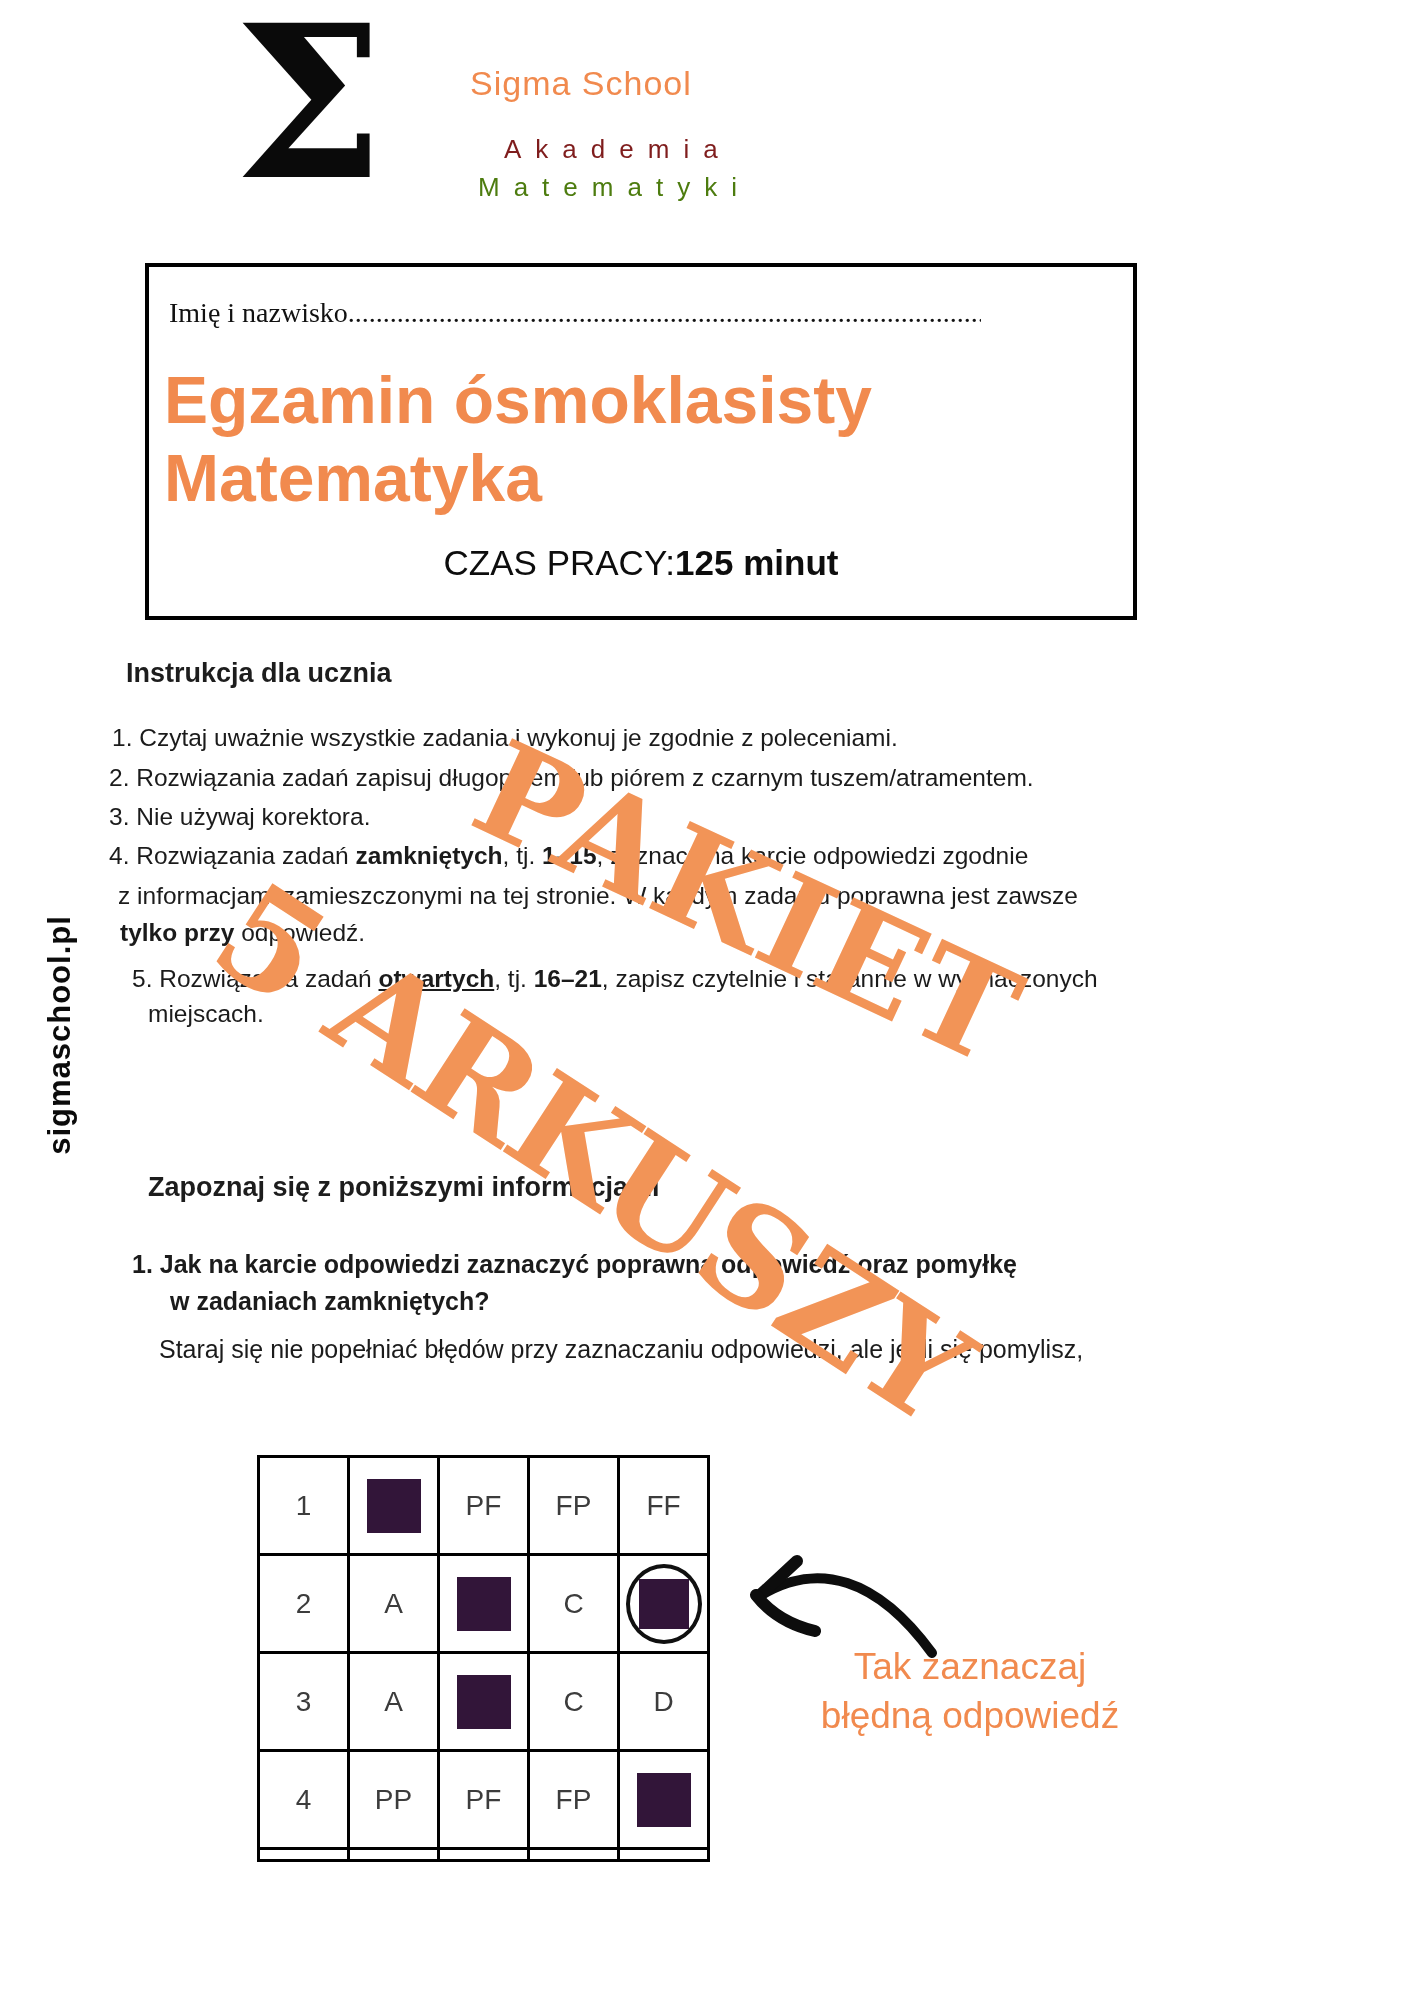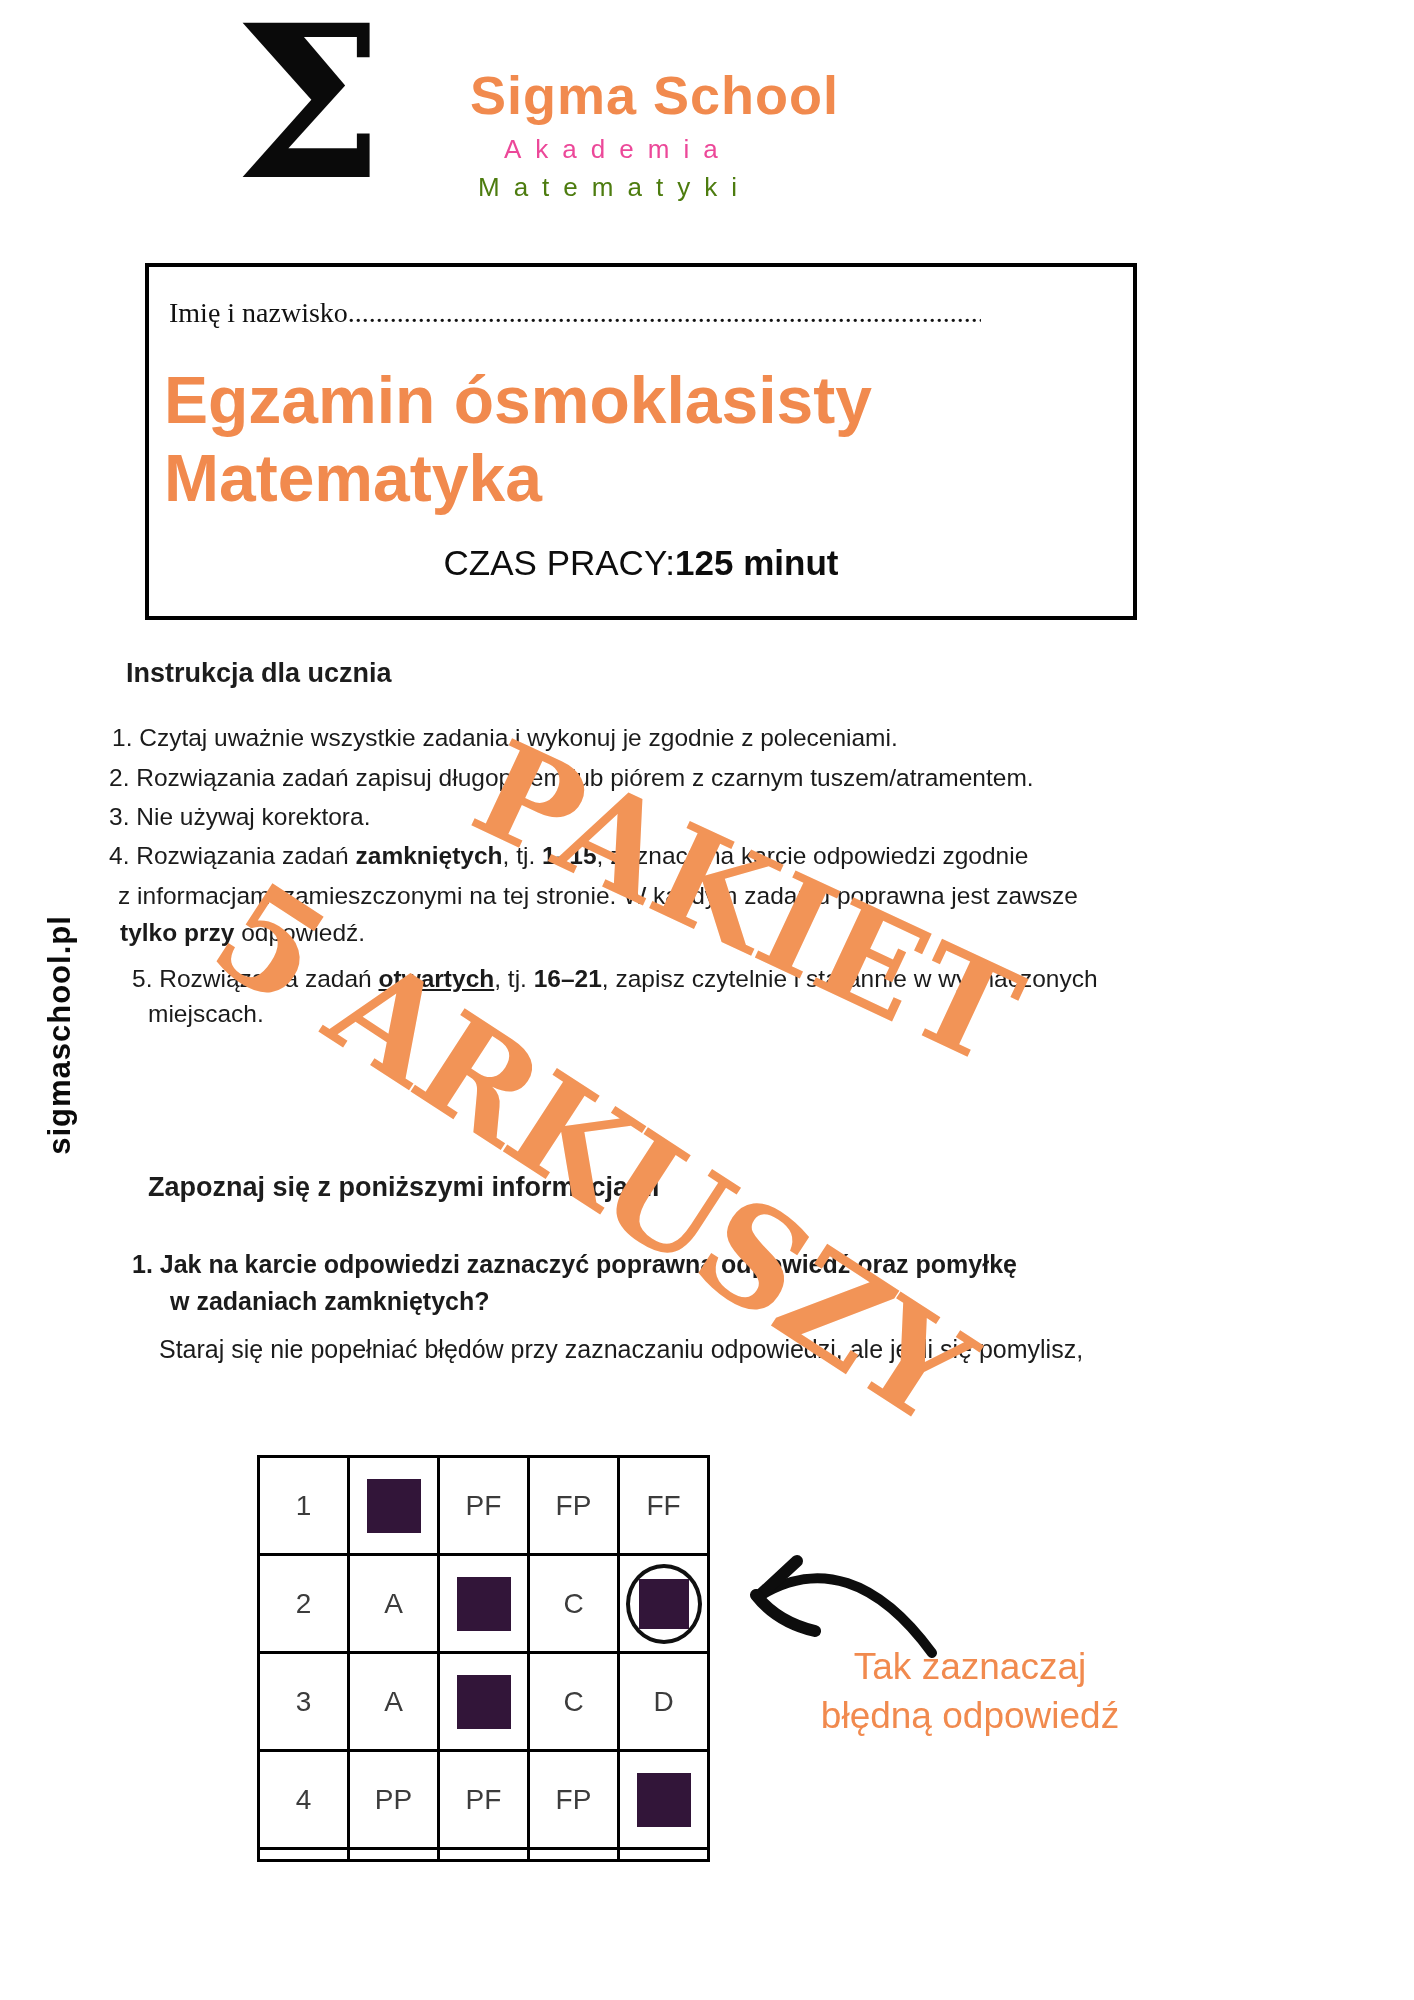--- a/index.html
+++ b/index.html
@@ -15,25 +15,25 @@
     margin:0 auto;
   }
   
   .sigma{
     position:absolute;left:234px;top:14px;
     font-family:"DejaVu Serif",serif;font-weight:bold;
     font-size:212px;line-height:178px;color:#0a0a0a;
   }
   .brand-name{
     position:absolute;left:470px;top:64px;
-    font-size:54px;font-weight:bold;color:var(--accent);letter-spacing:1px;white-space:nowrap;
+    font-size:34px;font-weight:normal;color:var(--accent);letter-spacing:1px;white-space:nowrap;
   }
   .brand-sub1{
     position:absolute;left:504px;top:134px;
-    font-size:26px;color:#ec4899;letter-spacing:14px;white-space:nowrap;
+    font-size:26px;color:#7f1d1d;letter-spacing:14px;white-space:nowrap;
   }
   .brand-sub2{
     position:absolute;left:478px;top:172px;
     font-size:26px;color:#4d7c0f;letter-spacing:14px;white-space:nowrap;
   }
   
   .name-box{
     position:absolute;left:145px;top:263px;width:992px;height:357px;
     border:4px solid #000;box-sizing:border-box;background:#fff;
   }

